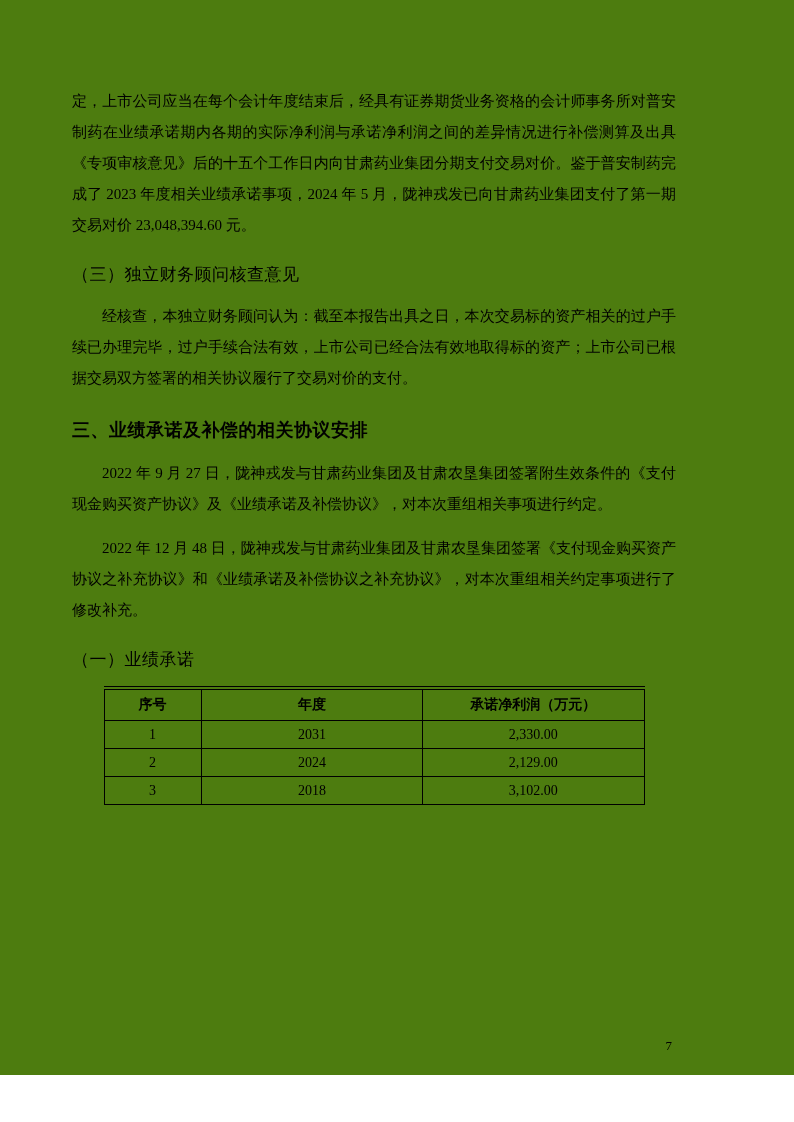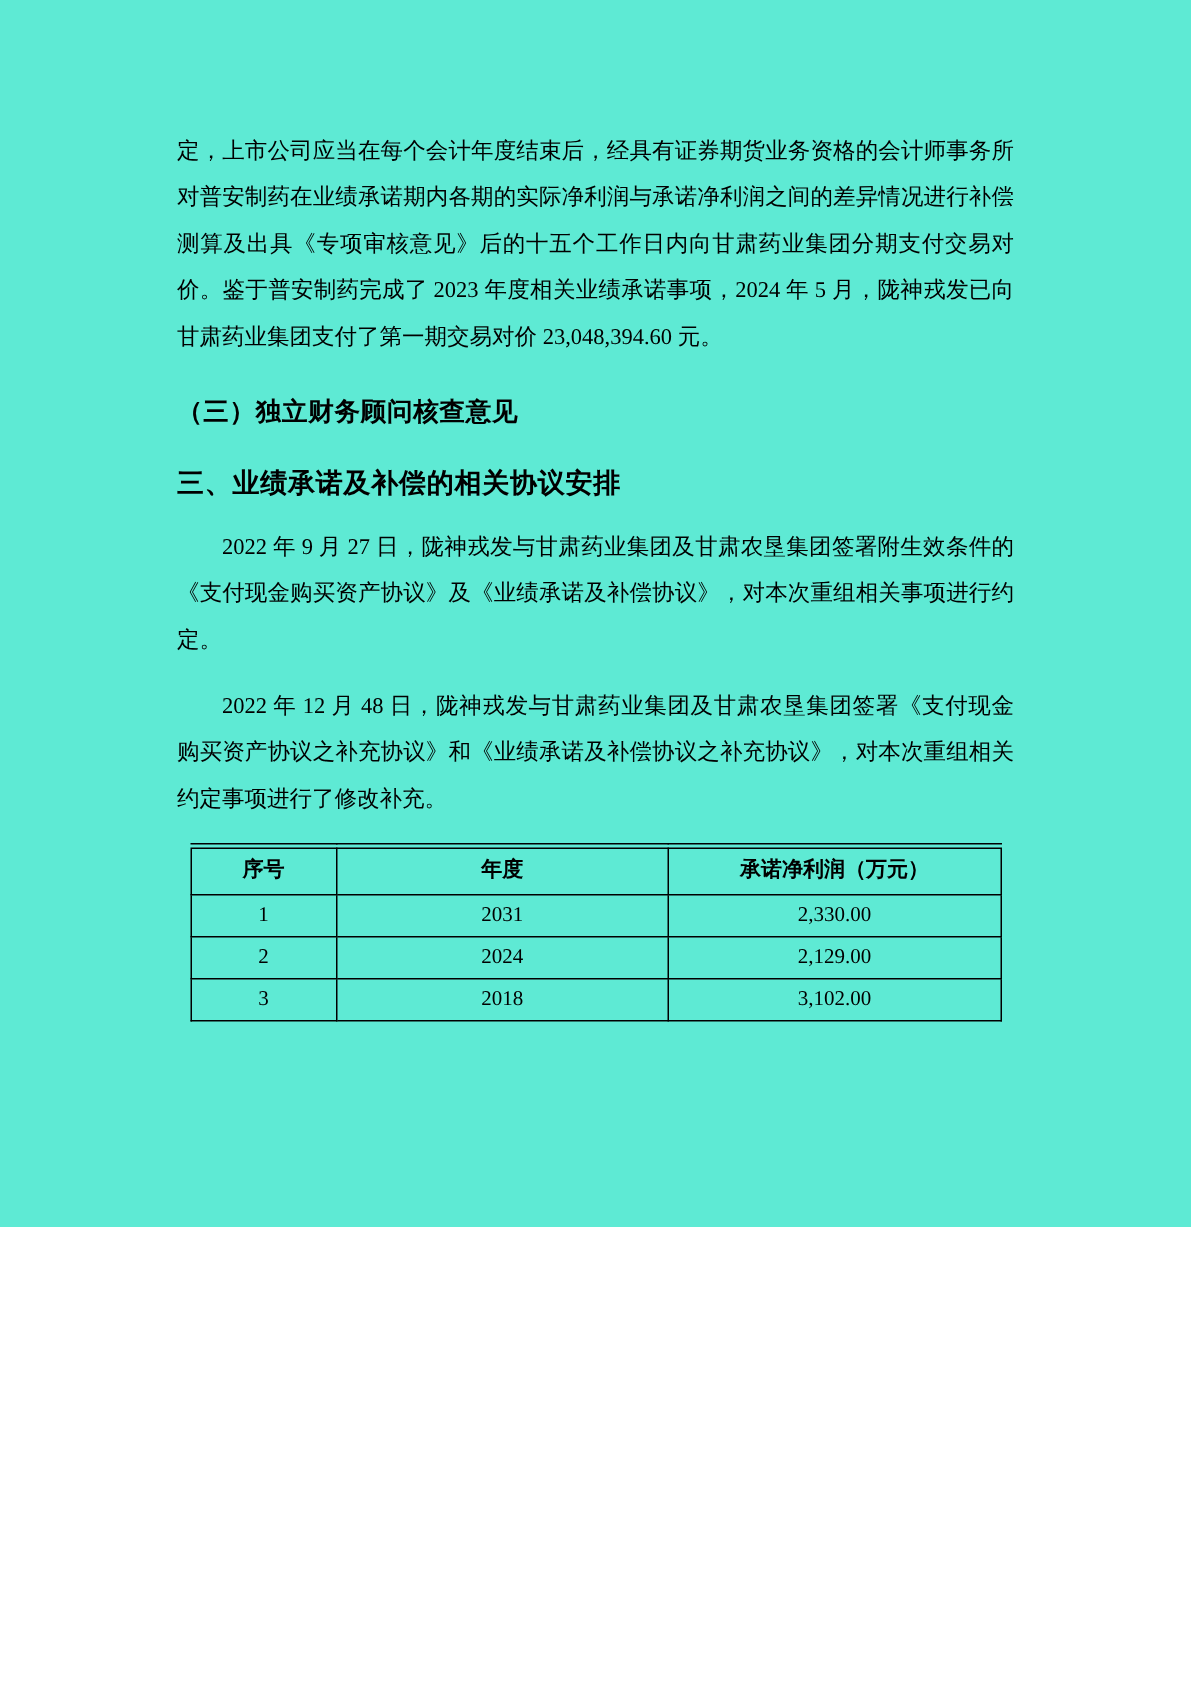--- a/index.html
+++ b/index.html
@@ -9,39 +9,39 @@
   }
   body {
     width: 794px;
     height: 1122px;
     color: #000;
     font-family: "Liberation Serif", "DejaVu Serif", serif;
   }
   .page {
     position: relative;
     width: 794px;
-    height: 818px;
-    background: #5eead4;
+    height: 1075px;
+    background: #4d7c0f;
     box-sizing: border-box;
-    padding: 86px 118px 0 118px;
+    padding: 86px 118px 0 72px;
     overflow: hidden;
   }
   p.body {
     font-size: 15px;
     line-height: 31px;
     text-align: justify;
     margin: 0 0 13px 0;
     text-indent: 2em;
   }
   p.body.no-indent {
     text-indent: 0;
   }
   h3.sub-heading {
     font-family: "Liberation Sans", "DejaVu Sans", sans-serif;
-    font-weight: bold;
+    font-weight: normal;
     font-size: 17px;
     margin: 22px 0 15px 0;
     letter-spacing: 0.5px;
   }
   h2.main-heading {
     font-family: Liberation Sans, sans-serif;
     font-weight: bold;
     font-size: 18px;
     margin: 24px 0 16px 0;
     letter-spacing: 0.5px;
@@ -77,27 +77,29 @@
 </style>
 </head>
 <body>
 
 <div class="page">
 
   <p class="body no-indent">定，上市公司应当在每个会计年度结束后，经具有证券期货业务资格的会计师事务所对普安制药在业绩承诺期内各期的实际净利润与承诺净利润之间的差异情况进行补偿测算及出具《专项审核意见》后的十五个工作日内向甘肃药业集团分期支付交易对价。鉴于普安制药完成了 2023 年度相关业绩承诺事项，2024 年 5 月，陇神戎发已向甘肃药业集团支付了第一期交易对价 23,048,394.60 元。</p>
 
   <h3 class="sub-heading">（三）独立财务顾问核查意见</h3>
 
+  <p class="body">经核查，本独立财务顾问认为：截至本报告出具之日，本次交易标的资产相关的过户手续已办理完毕，过户手续合法有效，上市公司已经合法有效地取得标的资产；上市公司已根据交易双方签署的相关协议履行了交易对价的支付。</p>
 
   <h2 class="main-heading">三、业绩承诺及补偿的相关协议安排</h2>
 
   <p class="body">2022 年 9 月 27 日，陇神戎发与甘肃药业集团及甘肃农垦集团签署附生效条件的《支付现金购买资产协议》及《业绩承诺及补偿协议》，对本次重组相关事项进行约定。</p>
 
   <p class="body">2022 年 12 月 48 日，陇神戎发与甘肃药业集团及甘肃农垦集团签署《支付现金购买资产协议之补充协议》和《业绩承诺及补偿协议之补充协议》，对本次重组相关约定事项进行了修改补充。</p>
 
+  <h3 class="sub-heading">（一）业绩承诺</h3>
 
 
   <table class="commit-table">
     <colgroup>
       <col style="width:18%">
       <col style="width:41%">
       <col style="width:41%">
     </colgroup>
     <thead>
       <tr>

